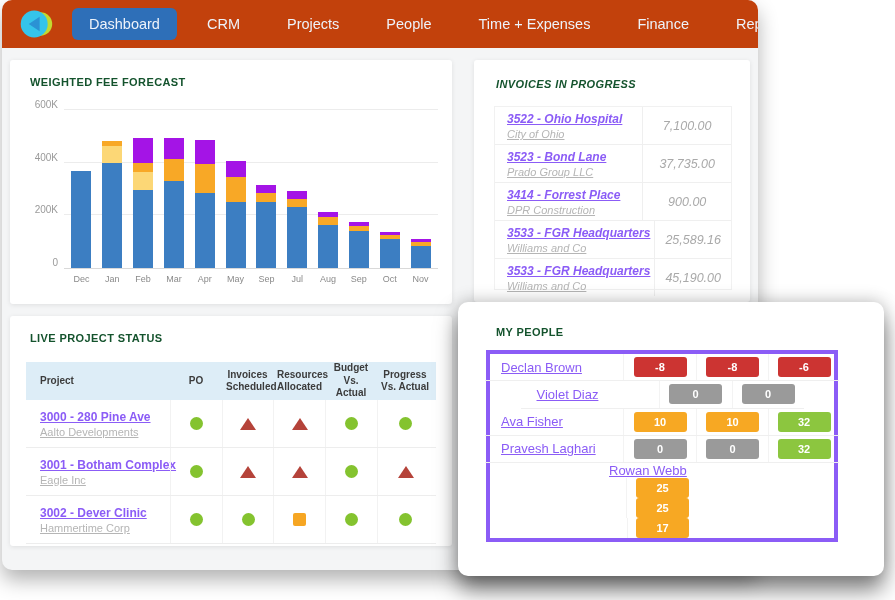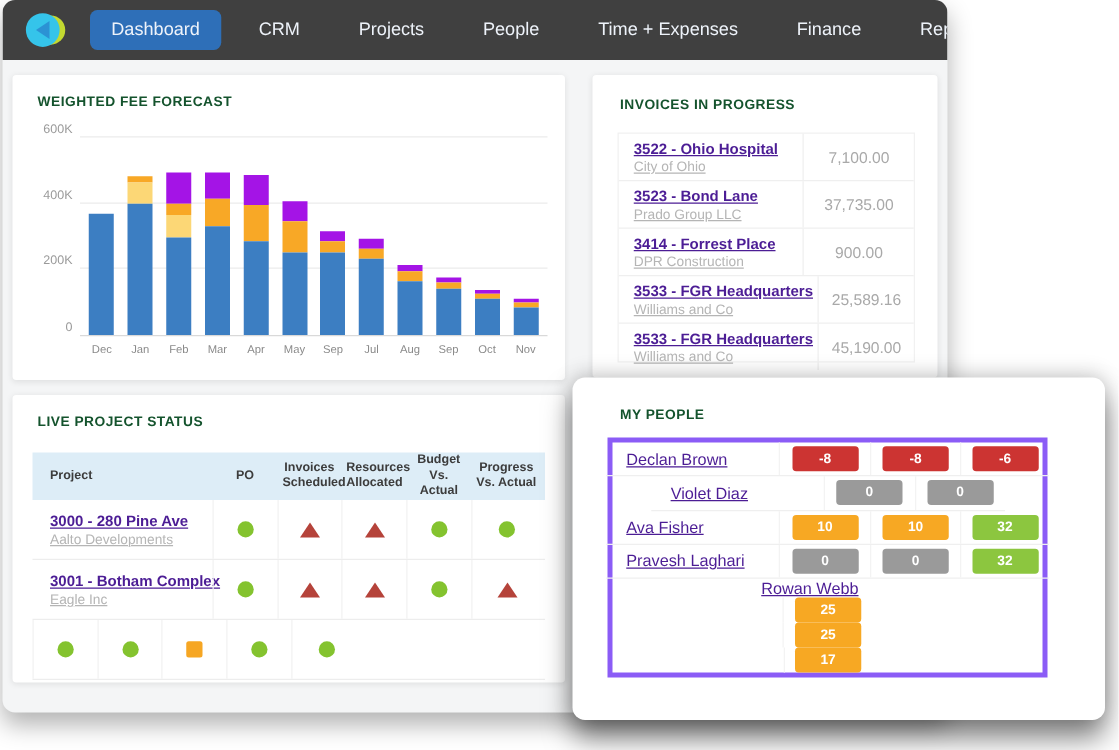--- a/index.html
+++ b/index.html
@@ -1,33 +1,33 @@
 <!DOCTYPE html>
 <html><head>
 <meta charset="utf-8">
 <style>
   html,body{margin:0;padding:0;background:#fff;}
   .stage{position:relative;width:895px;height:600px;background:#ffffff;overflow:hidden;
          font-family:"Liberation Sans",sans-serif;}
   
   .main-card{position:absolute;left:2px;top:0;width:756px;height:570px;background:#f4f5f6;
              border-radius:10px;box-shadow:0 10px 20px rgba(0,0,0,.30);overflow:hidden;}
-  .nav{position:absolute;left:0;top:0;right:0;height:48px;background:#404040;
+  .nav{position:absolute;left:0;top:0;right:0;height:48px;background:#c2410c;
        display:flex;align-items:center;padding-left:16px;box-sizing:border-box;}
   .logo{width:38px;height:38px;display:flex;align-items:center;justify-content:center;cursor:pointer;}
   .nav-items{display:flex;align-items:center;margin-left:18px;}
   .nav-item{color:#eef3fa;font-size:14.5px;padding:8px 17px;margin-right:13px;border-radius:6px;
             cursor:pointer;white-space:nowrap;}
   .nav-item.active{background:#2e6fb8;}
   
   .panel{position:absolute;background:#fff;box-shadow:0 1px 5px rgba(0,0,0,.09);border-radius:3px;}
   .panel-title{margin:0;font-size:11px;font-weight:bold;color:#14532d;letter-spacing:.4px;}
   .forecast{left:8px;top:60px;width:442px;height:244px;}
   .forecast .panel-title{position:absolute;left:20px;top:16px;}
-  .invoices{left:472px;top:60px;width:276px;height:242px;}
+  .invoices{left:472px;top:60px;width:276px;height:242px;font-style:italic;}
   .invoices .panel-title{position:absolute;left:22px;top:18px;}
   .projects{left:8px;top:316px;width:442px;height:230px;}
   .projects .panel-title{position:absolute;left:20px;top:16px;}
   
   .chart{position:absolute;left:12px;right:8px;top:46px;bottom:6px;}
   .plot{position:absolute;left:42px;right:6px;top:4px;height:158px;border-bottom:1px solid #d9d9d9;}
   .gridline{position:absolute;left:0;right:0;height:1px;background:#ececec;}
   .ylab{position:absolute;left:-42px;width:36px;text-align:right;font-size:10px;color:#9a9a9a;
         transform:translateY(-50%);}
   .bars{position:absolute;left:0;right:0;bottom:0;top:0;display:flex;align-items:flex-end;
@@ -39,21 +39,21 @@
           justify-content:space-between;padding:0 2px;}
   .mlab{width:31px;text-align:center;font-size:9px;color:#8a8a8a;}
   
   .inv-table{position:absolute;left:20px;right:18px;top:46px;bottom:12px;display:flex;
              flex-direction:column;border:1px solid #f1f1f1;}
   .inv-row{flex:1;display:flex;border-bottom:1px solid #efefef;}
   .inv-row:last-child{border-bottom:none;}
   .inv-left{flex:1.5;padding:5px 4px 4px 12px;display:flex;flex-direction:column;justify-content:center;}
   .inv-right{flex:1;border-left:1px solid #efefef;display:flex;align-items:center;
              justify-content:center;color:#a9a9a9;font-size:12.5px;}
-  .lnk{color:#4c1d95;font-size:12px;font-weight:bold;text-decoration:underline;cursor:pointer;
+  .lnk{color:#8b5cf6;font-size:12px;font-weight:bold;text-decoration:underline;cursor:pointer;
        white-space:nowrap;}
   .sub{color:#b5b5b5;font-size:11px;text-decoration:underline;margin-top:2px;white-space:nowrap;}
   
   .proj-table{position:absolute;left:16px;right:16px;top:46px;bottom:8px;}
   .proj-head{display:flex;background:#ddedf7;height:38px;align-items:center;}
   .ph-cell{font-size:10px;font-weight:bold;color:#3c3c3c;text-align:center;line-height:1.25;
            box-sizing:border-box;padding:0 4px;}
   .ph-cell.first{text-align:left;padding-left:14px;}
   .proj-row{display:flex;height:47px;align-items:center;border-bottom:1px solid #ededed;}
   .pr-cell{display:flex;align-items:center;justify-content:center;height:100%;
@@ -309,20 +309,24 @@
                 <div class="tri" style="border-bottom-color: rgb(181, 67, 58);"></div>
               </div>
               <div class="pr-cell" style="width: 52px;">
                 <div class="dot" style="background: rgb(132, 195, 47);"></div>
               </div>
               <div class="pr-cell" style="width: 56px;">
                 <div class="tri" style="border-bottom-color: rgb(181, 67, 58);"></div>
               </div>
             </div>
             <div class="proj-row">
+              <div class="pr-cell first" style="width: 144px;">
+                <div class="lnk">3002 - Dever Clinic</div>
+                <div class="sub">Hammertime Corp</div>
+              </div>
               <div class="pr-cell" style="width: 52px;">
                 <div class="dot" style="background: rgb(132, 195, 47);"></div>
               </div>
               <div class="pr-cell" style="width: 51px;">
                 <div class="dot" style="background: rgb(132, 195, 47);"></div>
               </div>
               <div class="pr-cell" style="width: 52px;">
                 <div class="sq" style="background: rgb(246, 166, 35);"></div>
               </div>
               <div class="pr-cell" style="width: 52px;">

